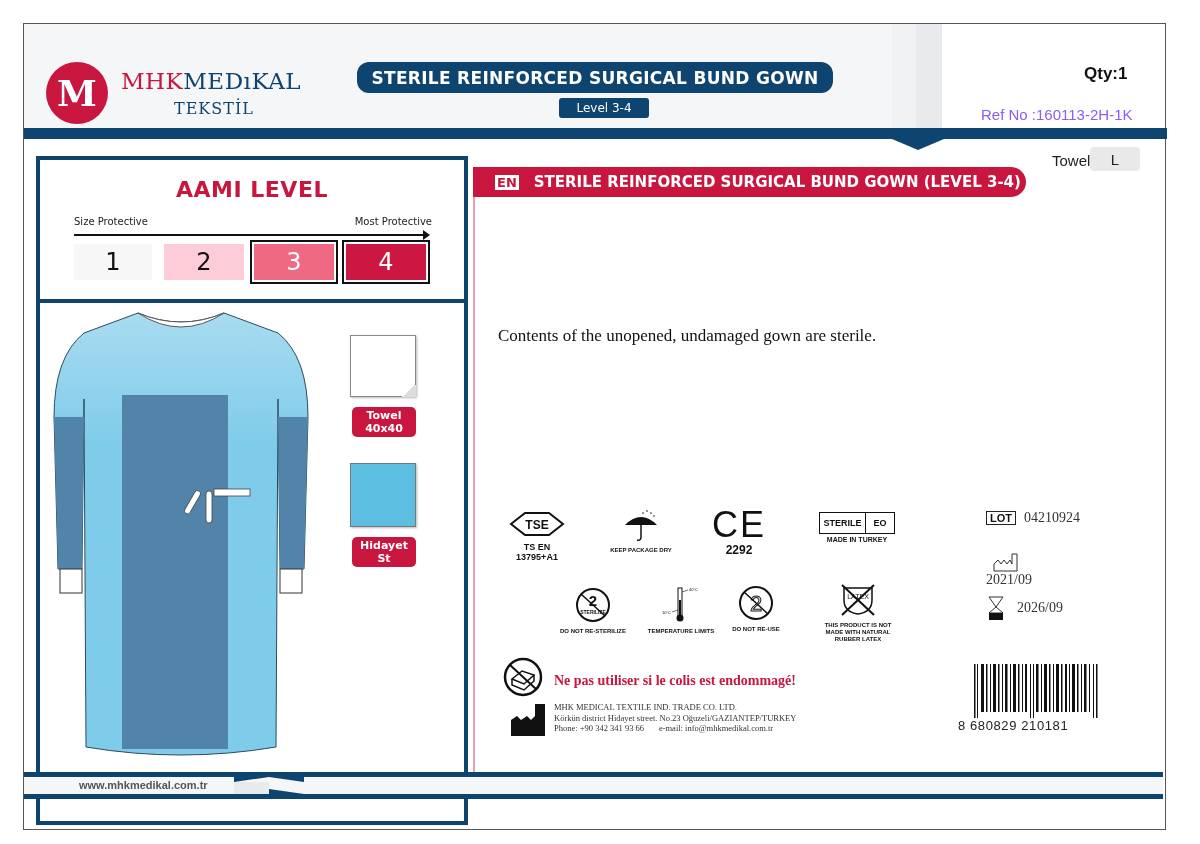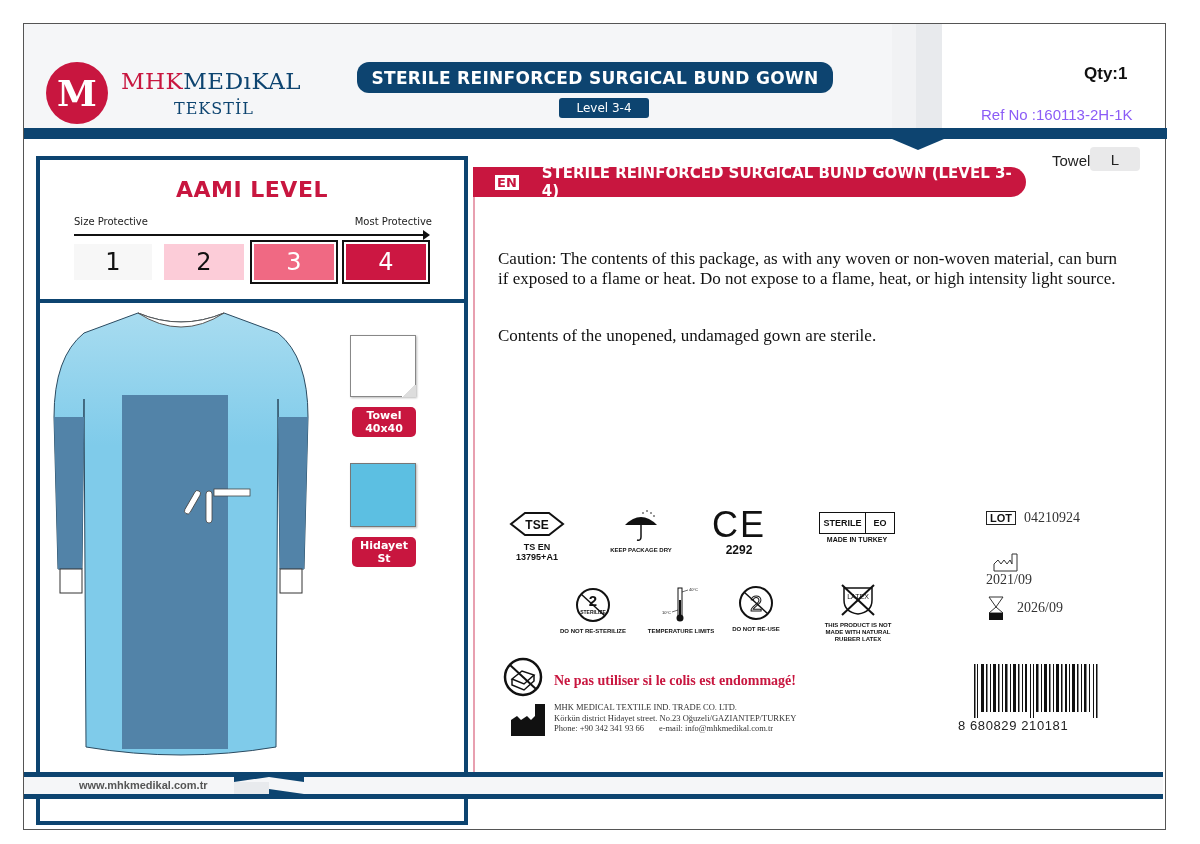--- a/index.html
+++ b/index.html
@@ -39,21 +39,21 @@
   .gown-box { position: absolute; left: 12px; top: 276px; width: 432px; height: 525px; border: 4px solid #0d4470; border-top-width: 3px; background: #fff; }
   .gown-svg { position: absolute; left: 6px; top: 4px; }
   .towel-sq { position: absolute; left: 310px; top: 32px; width: 66px; height: 62px; border: 1px solid #888; background: #fff; box-shadow: 1px 1px 2px #bbb; }
   .towel-corner { position: absolute; right: -1px; bottom: -1px; width: 14px; height: 12px; background: linear-gradient(135deg, #fff 50%, #ddd 50%); }
   .tag { position: absolute; width: 64px; height: 30px; border-radius: 5px; background: #c8163f; color: #fff; font-size: 11px; font-weight: bold; text-align: center; line-height: 13px; padding-top: 2px; }
   .tag-towel { left: 312px; top: 104px; }
   .bundle-sq { position: absolute; left: 310px; top: 160px; width: 66px; height: 64px; background: #5cbfe2; border: 1px solid #777; box-shadow: 1px 1px 2px #bbb; }
   .tag-bundle { left: 312px; top: 234px; }
 
   .en-head { position: absolute; left: 449px; top: 143px; width: 553px; height: 30px; background: #c8163f; border-radius: 0 16px 16px 0; color: #fff; font-size: 15px; font-weight: bold; display: flex; align-items: center; padding-left: 22px; }
-  .en-badge { background: #fff; color: #c8163f; font-size: 13px; font-weight: bold; padding: 0 2px; margin-right: 23px; }
+  .en-badge { background: #fff; color: #c8163f; font-size: 13px; font-weight: bold; padding: 0 2px; margin-right: 15px; }
   .red-rule { position: absolute; left: 449px; top: 143px; width: 2px; height: 605px; background: #e8a0b0; }
   .caution { position: absolute; left: 474px; top: 225px; width: 620px; font-family: "Liberation Serif", serif; font-size: 17px; line-height: 19.5px; color: #111; }
   .sterile-note { position: absolute; left: 474px; top: 302px; font-family: "Liberation Serif", serif; font-size: 17px; color: #111; }
 
   .sym { position: absolute; text-align: center; }
   .sym-cap { font-family: "Liberation Sans", sans-serif; font-weight: bold; color: #111; }
   .cap-sm { font-size: 6px; }
   .cap-md { font-size: 9px; }
 
   .lot-row { position: absolute; left: 962px; font-family: "Liberation Serif", serif; font-size: 14px; color: #333; display: flex; align-items: center; }
@@ -152,21 +152,20 @@
       <div>Hidayet</div>
       <div>St</div>
     </div>
   </div>
 
   <div class="red-rule"></div>
   <div class="en-head">
     <span class="en-badge">EN</span>
     <span>STERILE REINFORCED SURGICAL BUND GOWN (LEVEL 3-4)</span>
   </div>
-  <div class="caution">Caution: The contents of this package, as with any woven or non-woven material, can burn if exposed to a flame or heat. Do not expose to a flame, heat, or high intensity light source.</div>
   <div class="sterile-note">Contents of the unopened, undamaged gown are sterile.</div>
 
   <div class="sym" style="left:478px;top:486px;width:70px;">
     <svg width="60" height="28" viewBox="0 0 60 28">
       <polygon points="4,14 18,3 42,3 56,14 42,25 18,25" fill="none" stroke="#111" stroke-width="2"></polygon>
       <text x="30" y="19" text-anchor="middle" font-family="Liberation Sans, sans-serif" font-weight="bold" font-size="12" fill="#111">TSE</text>
     </svg>
     <div class="sym-cap cap-md">TS EN 13795+A1</div>
   </div>
 

